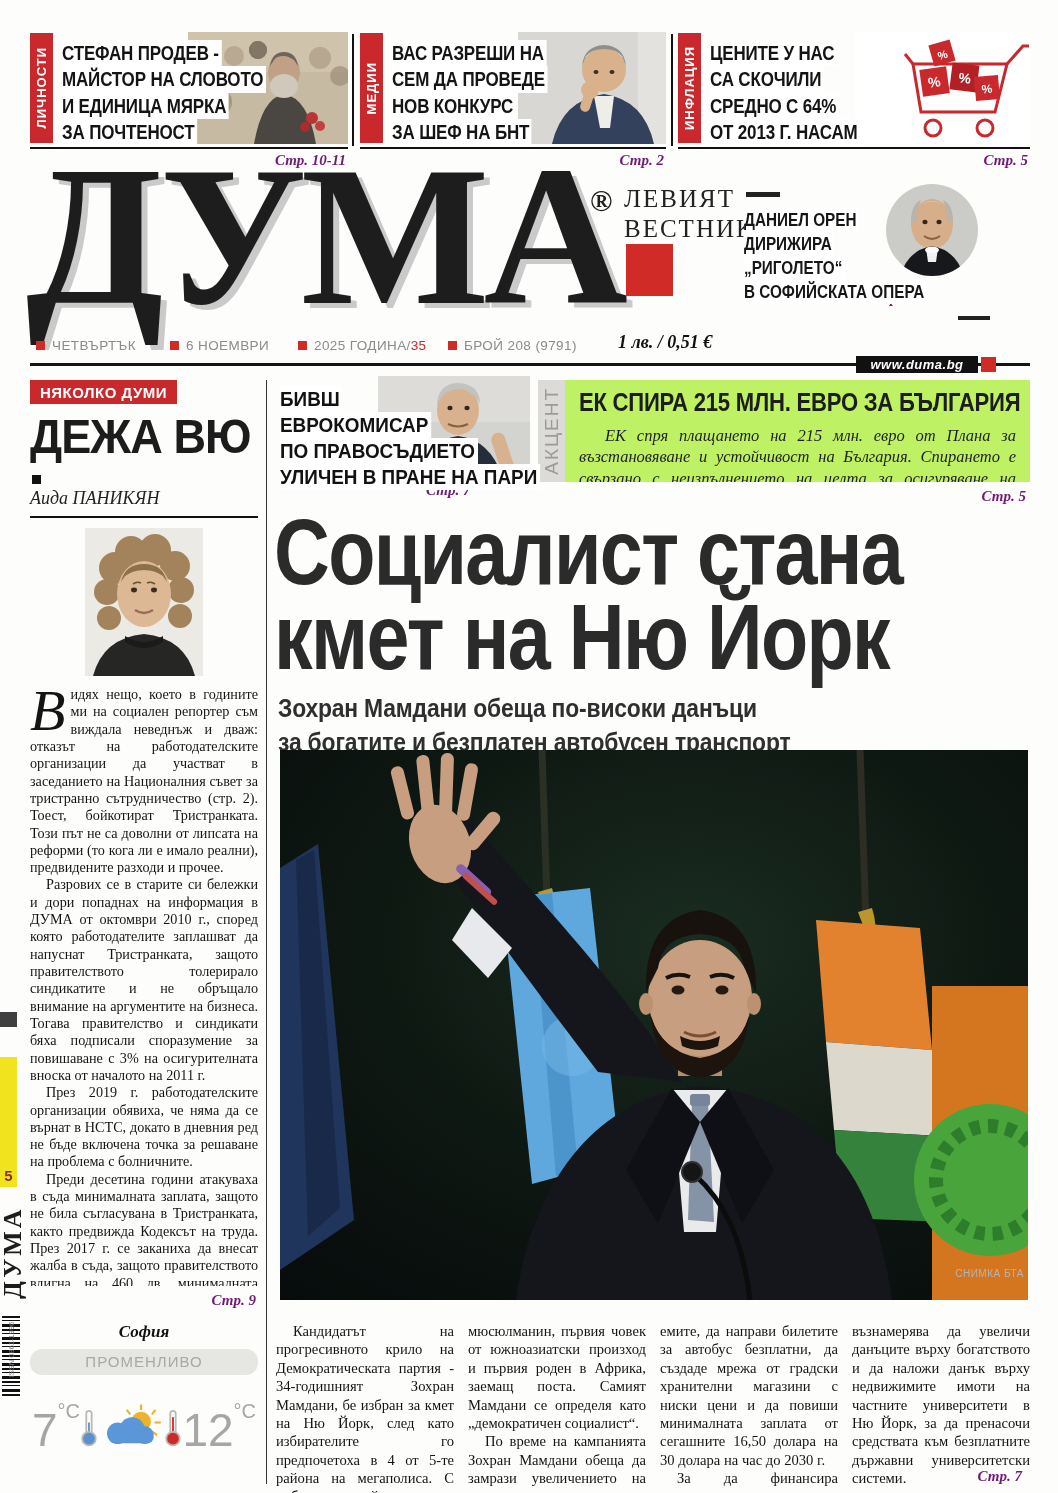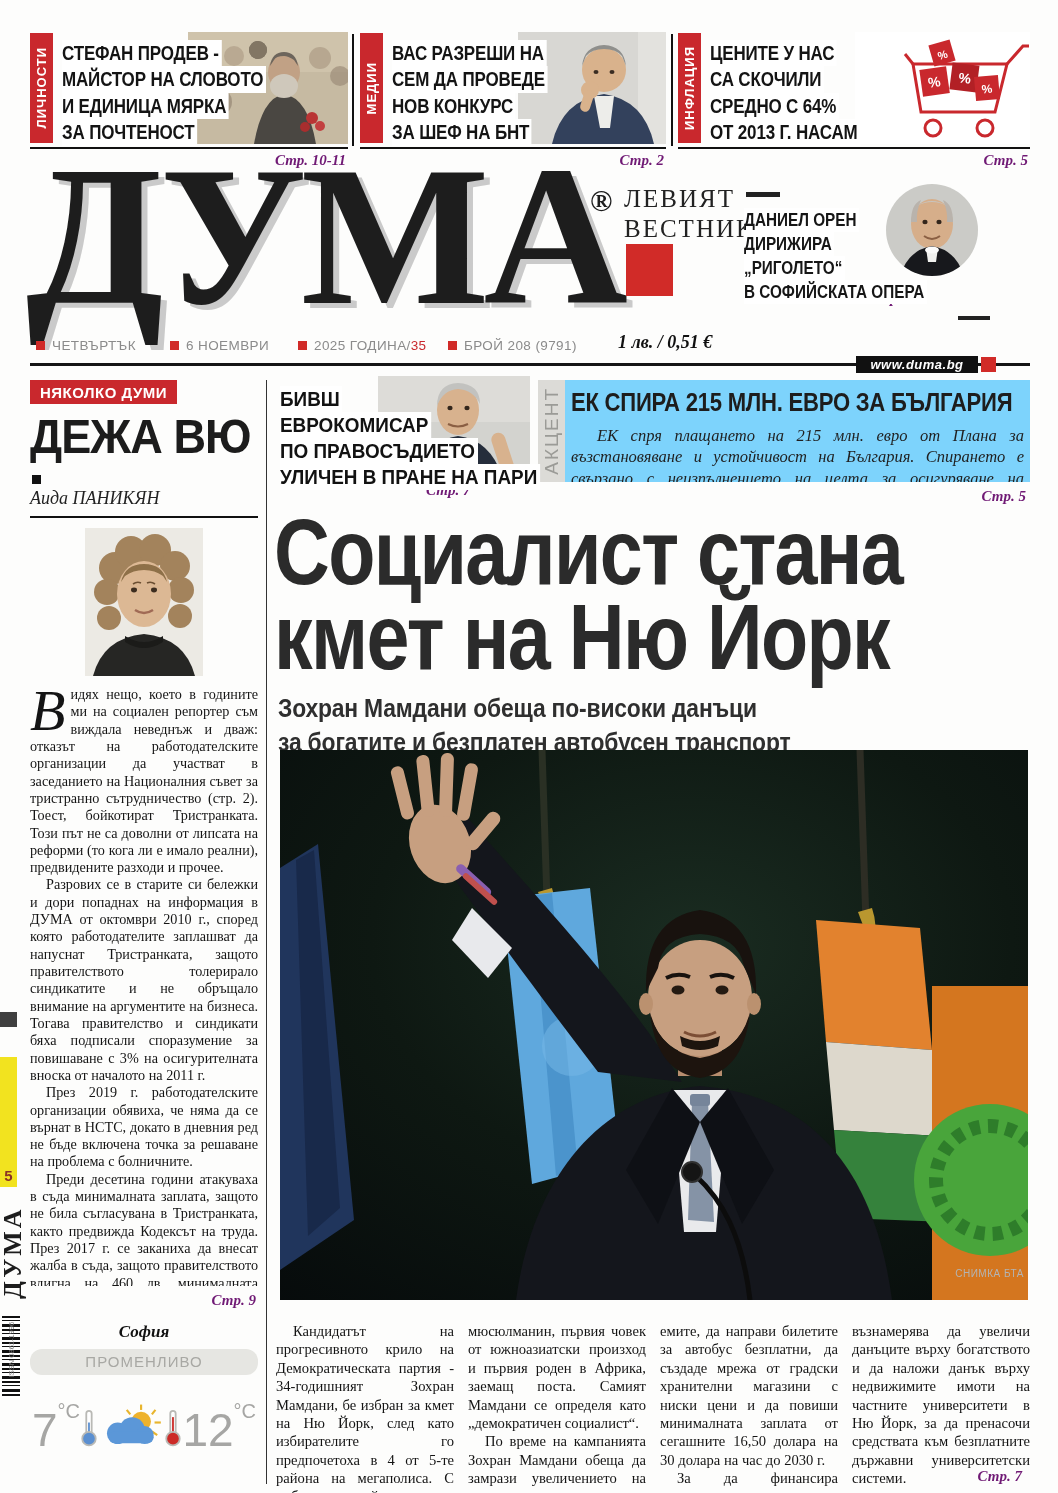--- a/index.html
+++ b/index.html
@@ -74,21 +74,21 @@
   
   .lead{position:absolute;left:246px;top:0;width:754px;height:1117px;}
   .justice{position:absolute;left:0;top:2px;width:256px;height:126px;}
   .j-photo{position:absolute;left:102px;top:-2px;width:152px;height:100px;z-index:1;overflow:hidden;}
   .j-head{position:absolute;left:4px;top:8px;z-index:2;font-weight:700;font-size:21px;line-height:1.24;color:#121212;
           transform:scaleX(.9);white-space:nowrap;}
   .j-pref{position:absolute;left:150px;top:104px;}
   .accent{position:absolute;left:262px;top:4px;width:492px;height:102px;display:flex;}
   .a-label{width:27px;background:#dcdbd7;display:flex;align-items:center;justify-content:center;}
   .a-label span{writing-mode:vertical-rl;transform:rotate(180deg);font-size:19px;color:#9b9b97;letter-spacing:2px;}
-  .a-box{flex:1;background:#7dd3fc;padding:7px 6px 8px;overflow:hidden;}
+  .a-box{flex:1;background:#bef264;padding:7px 14px 8px;overflow:hidden;}
   .a-head{font-weight:700;font-size:26px;letter-spacing:-.3px;color:#1d1d1d;transform:scaleX(.85);white-space:nowrap;}
   .a-body{margin-top:7px;font:italic 16.5px/1.3 "Liberation Serif",serif;text-align:justify;color:#1f1f1f;text-indent:26px;}
   .a-pref{position:absolute;right:4px;top:112px;}
   .m-head{position:absolute;left:-2px;top:134px;font-weight:700;font-size:92px;line-height:.92;letter-spacing:-2px;
           color:#2b2b2b;transform:scaleX(.84);white-space:nowrap;}
   .m-head .ln{background:transparent;padding:0;}
   .m-sub{position:absolute;left:2px;top:316px;font-weight:700;font-size:26px;line-height:1.3;letter-spacing:-.2px;
          color:#2f2f2f;transform:scaleX(.88);white-space:nowrap;}
   .m-sub .ln{background:transparent;padding:0;}
   .m-photo{position:absolute;left:4px;top:374px;width:748px;height:550px;background:#0a0f0b;}

